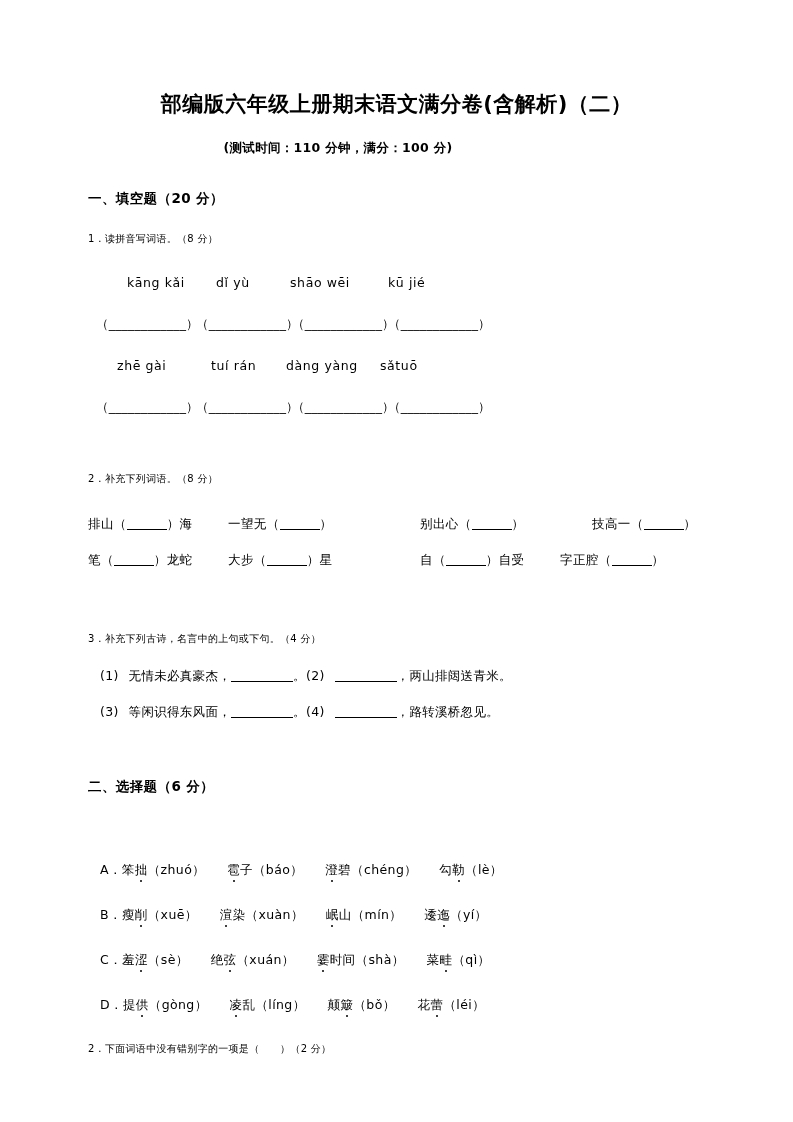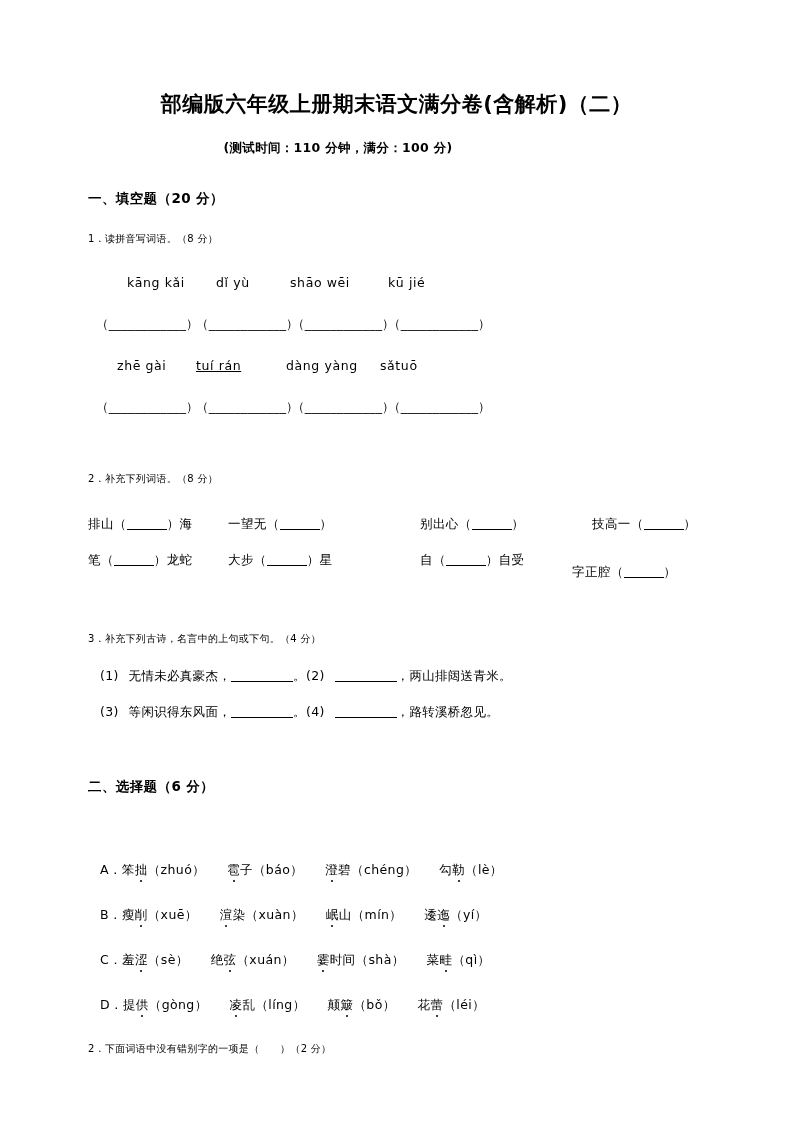--- a/index.html
+++ b/index.html
@@ -141,21 +141,21 @@
   <div class="pinyin" style="top:275px; left:216px;">dǐ yù</div>
   <div class="pinyin" style="top:275px; left:290px;">shāo wēi</div>
   <div class="pinyin" style="top:275px; left:388px;">kū jié</div>
 
   <div class="blank-paren" style="top:316px; left:96px;">（____________）</div>
   <div class="blank-paren" style="top:316px; left:196px;">（____________）</div>
   <div class="blank-paren" style="top:316px; left:292px;">（____________）</div>
   <div class="blank-paren" style="top:316px; left:388px;">（____________）</div>
 
   <div class="pinyin" style="top:358px; left:117px;">zhē gài</div>
-  <div class="pinyin" style="top:358px; left:196px;text-decoration:underline;">tuí rán</div>
+  <div class="pinyin" style="top:358px; left:211px;">tuí rán</div>
   <div class="pinyin" style="top:358px; left:286px;">dàng yàng</div>
   <div class="pinyin" style="top:358px; left:380px;">sǎtuō</div>
 
   <div class="blank-paren" style="top:399px; left:96px;">（____________）</div>
   <div class="blank-paren" style="top:399px; left:196px;">（____________）</div>
   <div class="blank-paren" style="top:399px; left:292px;">（____________）</div>
   <div class="blank-paren" style="top:399px; left:388px;">（____________）</div>
 
   <div class="q-line" style="top:472px;">2．补充下列词语。（8 分）</div>
 
@@ -174,21 +174,21 @@
 
   <div class="idiom" style="top:552px; left:88px;">
     <span>笔（</span><span class="ul-mid"></span><span>）龙蛇</span>
   </div>
   <div class="idiom" style="top:552px; left:228px;">
     <span>大步（</span><span class="ul-mid"></span><span>）星</span>
   </div>
   <div class="idiom" style="top:552px; left:420px;">
     <span>自（</span><span class="ul-mid"></span><span>）自受</span>
   </div>
-  <div class="idiom" style="top:552px; left:572px;margin-top:12px;">
+  <div class="idiom" style="top:552px; left:560px;">
     <span>字正腔（</span><span class="ul-mid"></span><span>）</span>
   </div>
 
   <div class="q-line" style="top:632px;">3．补充下列古诗，名言中的上句或下句。（4 分）</div>
 
   <div class="q-sub" style="top:668px; left:100px;">
     <span>(1)</span><span class="gap-sm"></span><span>无情未必真豪杰，</span><span class="ul-long"></span><span>。</span>
   </div>
   <div class="q-sub" style="top:668px; left:306px;">
     <span>(2)</span><span class="gap-sm"></span><span class="ul-long"></span><span>，两山排闼送青米。</span>

